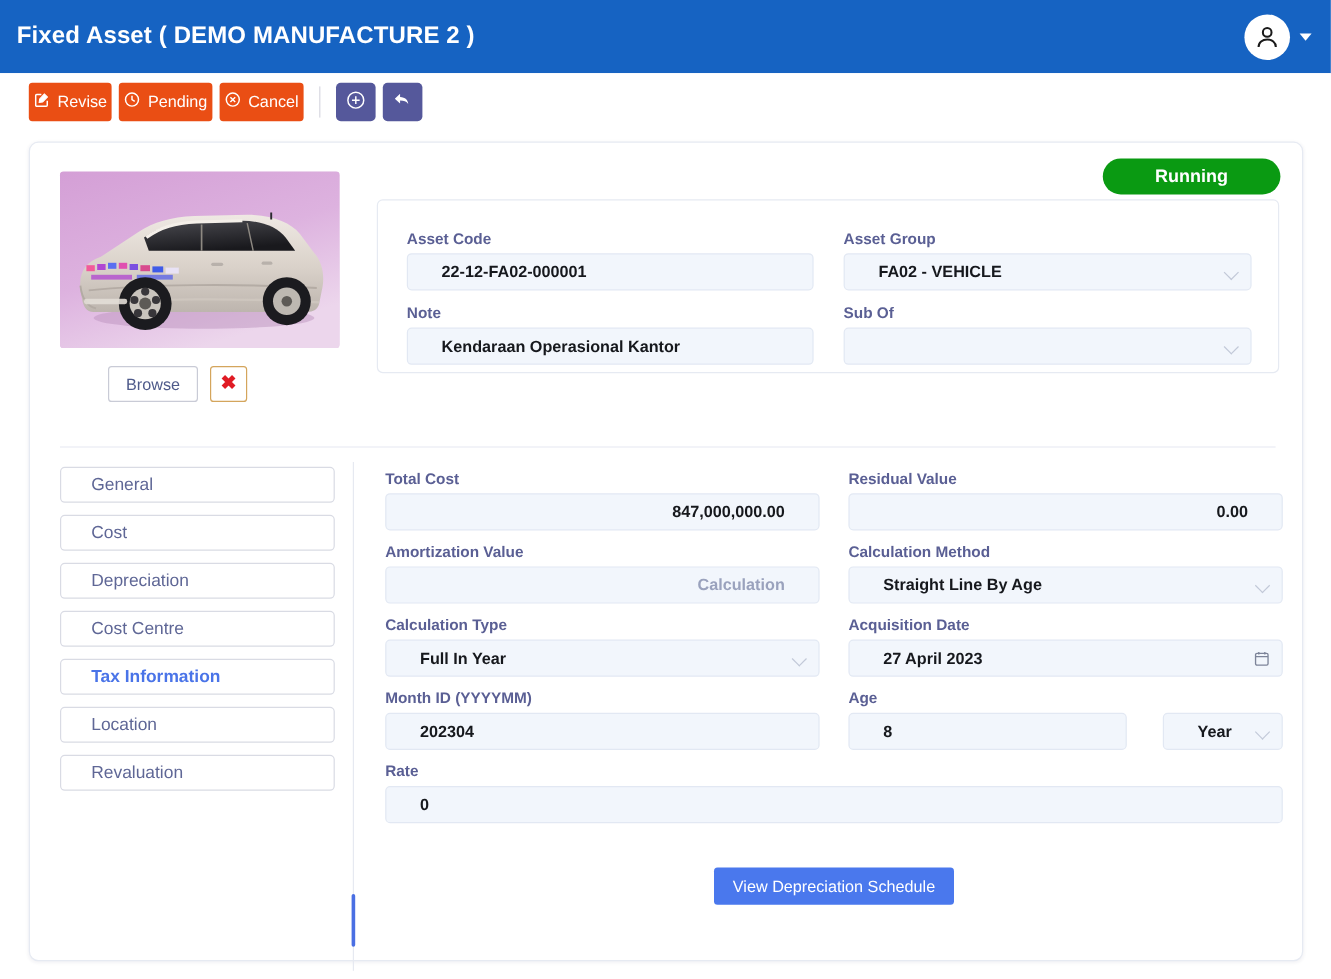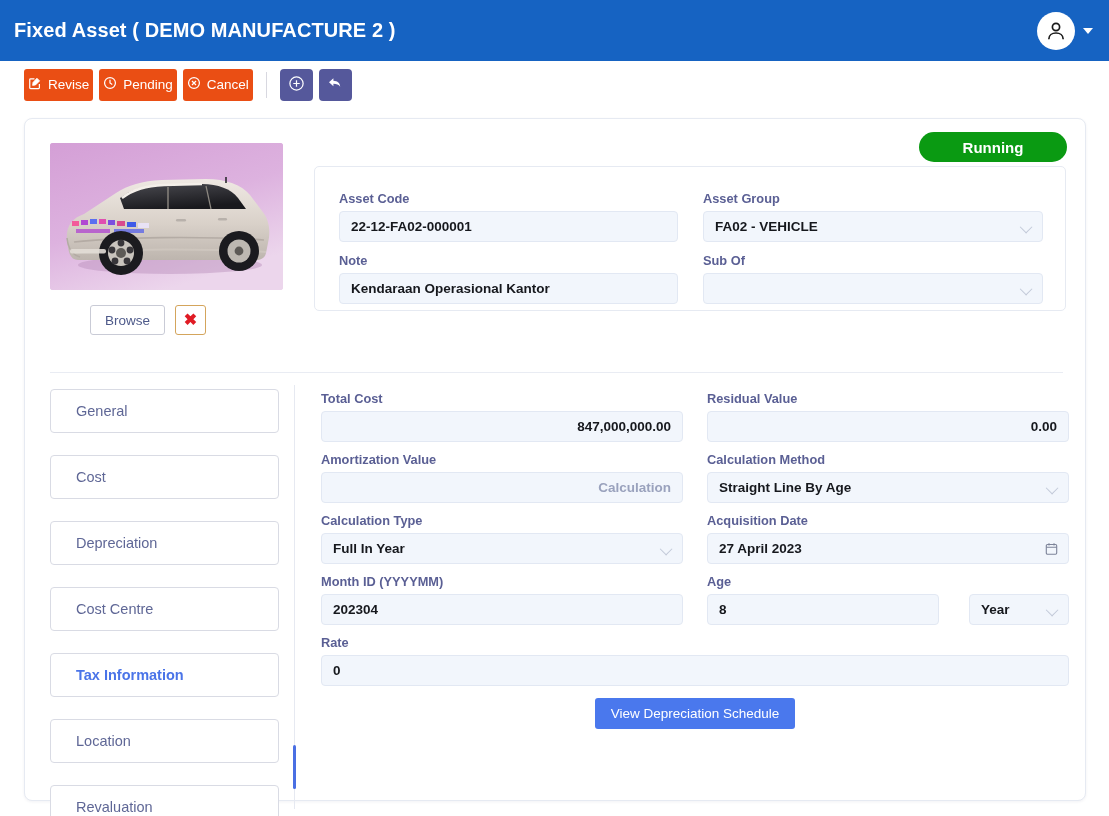--- a/index.html
+++ b/index.html
@@ -160,21 +160,21 @@
     margin-bottom: 5px;
     display: block;
     white-space: nowrap;
   }
   .fld-input {
     height: 31px;
     background: #f2f6fc;
     border: 1px solid #e2e8f3;
     border-radius: 4px;
     display: flex; align-items: center;
-    padding: 0 11px;
+    padding: 0 28px;
     font-size: 13.5px;
     color: #16181d;
     font-weight: bold;
     position: relative;
     cursor: text;
   }
   .fld-input.select { cursor: pointer; }
   .fld-input.right { justify-content: flex-end; }
   .fld-input .ph { color: #9aa2bd; }
   .chev {
@@ -220,26 +220,26 @@
     border-radius: 2px;
   }
 
   
   .tabs {
     position: absolute;
     left: 25px; top: 270px;
     width: 229px;
   }
   .tab {
-    width: 229px; height: 44px;
+    width: 229px; height: 30px;
     border: 1px solid #d9dbe4;
     border-radius: 4px;
     display: flex; align-items: center;
     padding-left: 25px;
-    margin-bottom: 22px;
+    margin-bottom: 10px;
     color: #5f6796;
     font-size: 14.5px;
     background: #ffffff;
     cursor: pointer;
     white-space: nowrap;
   }
   .tab.active {
     color: #4a74e8;
     font-weight: bold;
   }
@@ -258,21 +258,21 @@
   }
   .span2 { grid-column: 1 / span 2; }
   .age-row {
     display: grid;
     grid-template-columns: 1fr 100px;
     column-gap: 30px;
   }
   .age-unit-wrap { align-self: end; }
 
   .cta-wrap {
-    margin-top: 12px;
+    margin-top: 37px;
     display: flex; justify-content: center; align-items: flex-end;
   }
   .btn-primary {
     height: 31px;
     background: #4a78ed;
     color: #ffffff;
     border: none; border-radius: 3px;
     font-size: 13.5px;
     font-family: "Liberation Sans", sans-serif;
     padding: 0 16px;

